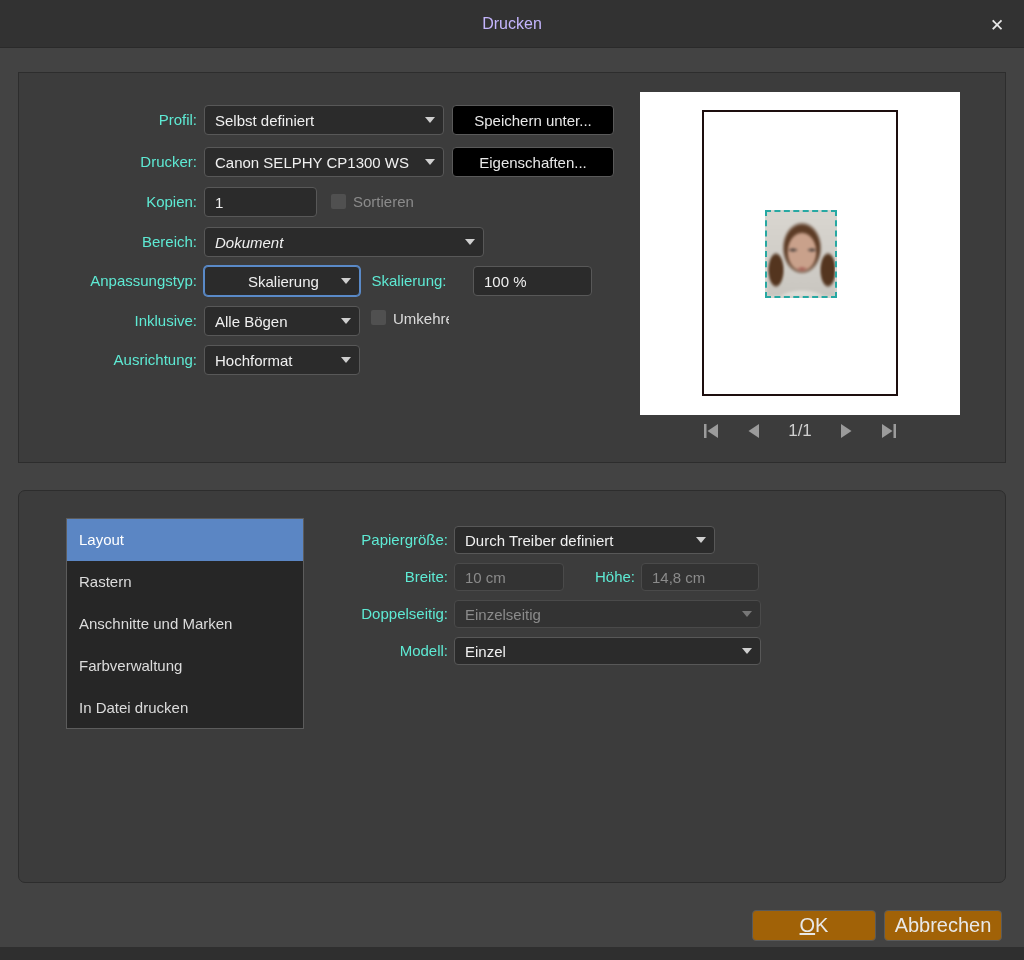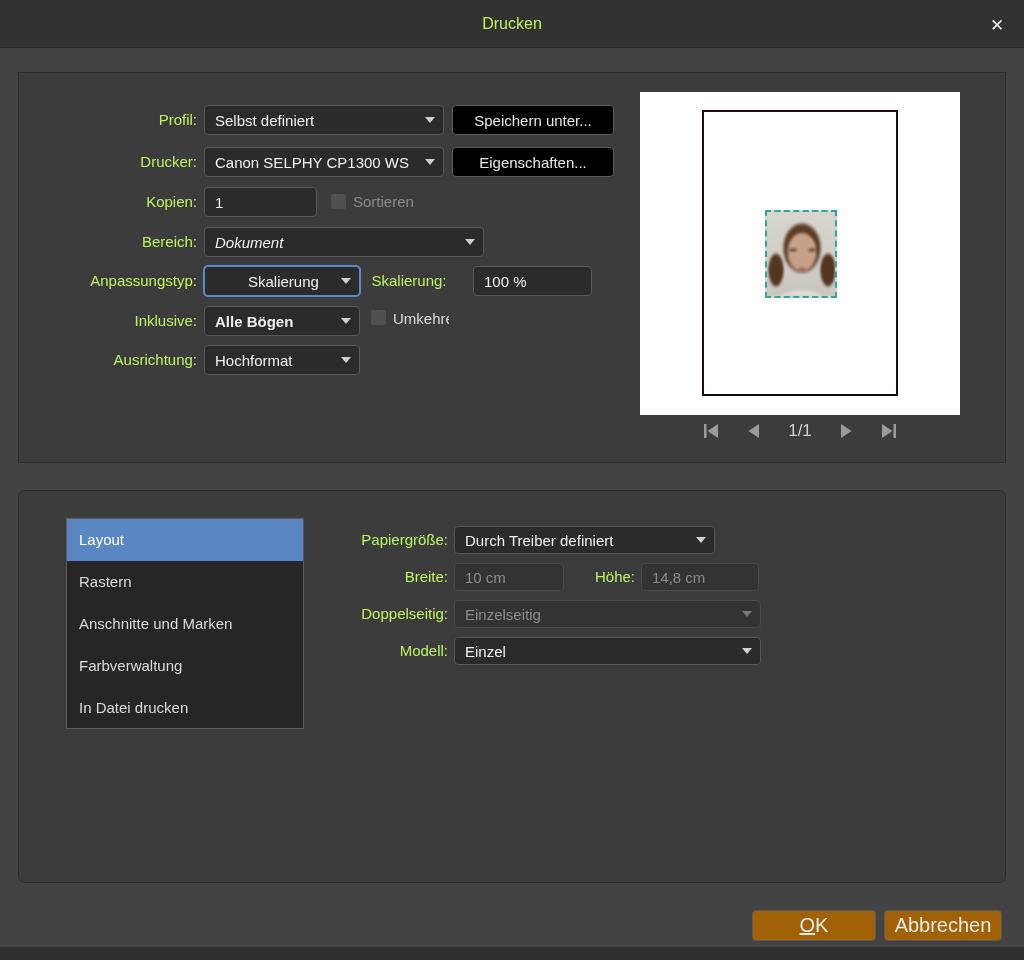--- a/index.html
+++ b/index.html
@@ -9,36 +9,36 @@
     background:#434343;
     font-family:"Liberation Sans","DejaVu Sans",sans-serif;
     color:#e6e6e6;
     overflow:hidden;
   }
   .titlebar {
     position:absolute; left:0; top:0; width:1024px; height:48px;
     background:#323232; border-bottom:1px solid #2a2a2a;
     display:flex; align-items:center; justify-content:center;
   }
-  .title { font-size:16px; color:#bef264; }
+  .title { font-size:16px; color:#c4b5fd; }
   .close-btn {
     position:absolute; right:14px; top:12px; width:26px; height:26px;
     display:flex; align-items:center; justify-content:center;
     font-size:17px; color:#e8e8e8; cursor:default;
   }
   .panel {
     position:absolute; left:18px; width:988px;
     background:#3c3c3c; border:1px solid #2d2d2d;
   }
   .panel-1 { top:72px; height:391px; }
   .panel-2 { top:490px; height:393px;border-radius:7px; }
 
   .lbl {
     position:absolute; height:30px; line-height:30px;
-    font-size:15px; color:#bef264; text-align:right;
+    font-size:15px; color:#5eead4; text-align:right;
     white-space:nowrap; overflow:hidden;
   }
   .lbl-left { text-align:center; }
 
   .dropdown, .textfield {
     position:absolute; height:30px;
     background:#2b2b2b; border:1px solid #585858; border-radius:4px;
     display:flex; align-items:center;
     padding:0 8px 0 10px; font-size:15px; color:#f0f0f0;
   }
@@ -165,21 +165,21 @@
   <div class="dropdown focused" style="left:185px; top:193px; width:156px;padding-left:43px;">
     <span class="dd-text">Skalierung</span>
     <span class="dd-arrow"></span>
   </div>
   <div class="lbl lbl-left" style="left:350px; top:193px; width:80px;">Skalierung:</div>
   <div class="textfield" style="left:454px; top:193px; width:119px;">
     <span class="dd-text">100 %</span>
   </div>
 
   <div class="lbl" style="left:12px; top:233px; width:166px;">Inklusive:</div>
-  <div class="dropdown" style="left:185px; top:233px; width:156px;font-weight:bold;">
+  <div class="dropdown" style="left:185px; top:233px; width:156px;">
     <span class="dd-text">Alle Bögen</span>
     <span class="dd-arrow"></span>
   </div>
   <div class="checkbox" style="left:352px; top:237px;"></div>
   <div class="chk-label" style="left:374px; top:238px; width:56px; color:#dcdcdc;">Umkehren</div>
 
   <div class="lbl" style="left:12px; top:272px; width:166px;">Ausrichtung:</div>
   <div class="dropdown" style="left:185px; top:272px; width:156px;">
     <span class="dd-text">Hochformat</span>
     <span class="dd-arrow"></span>

